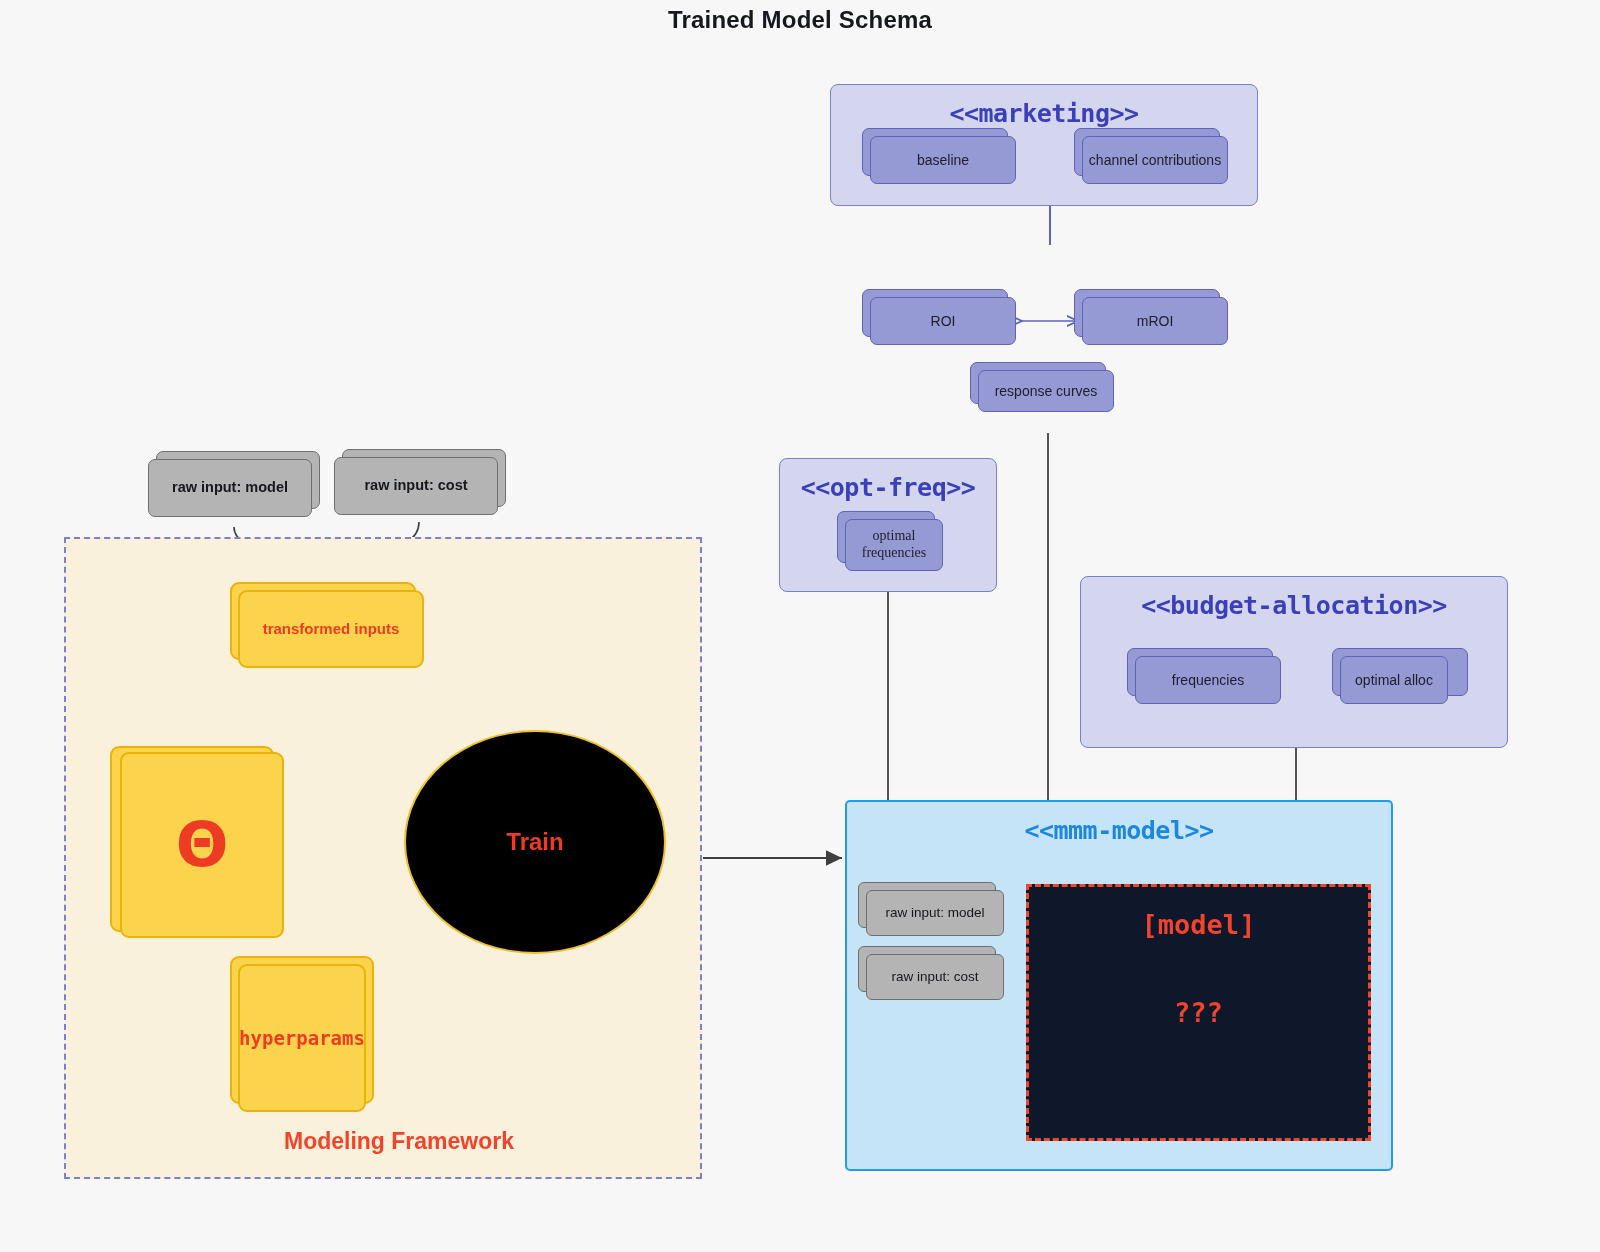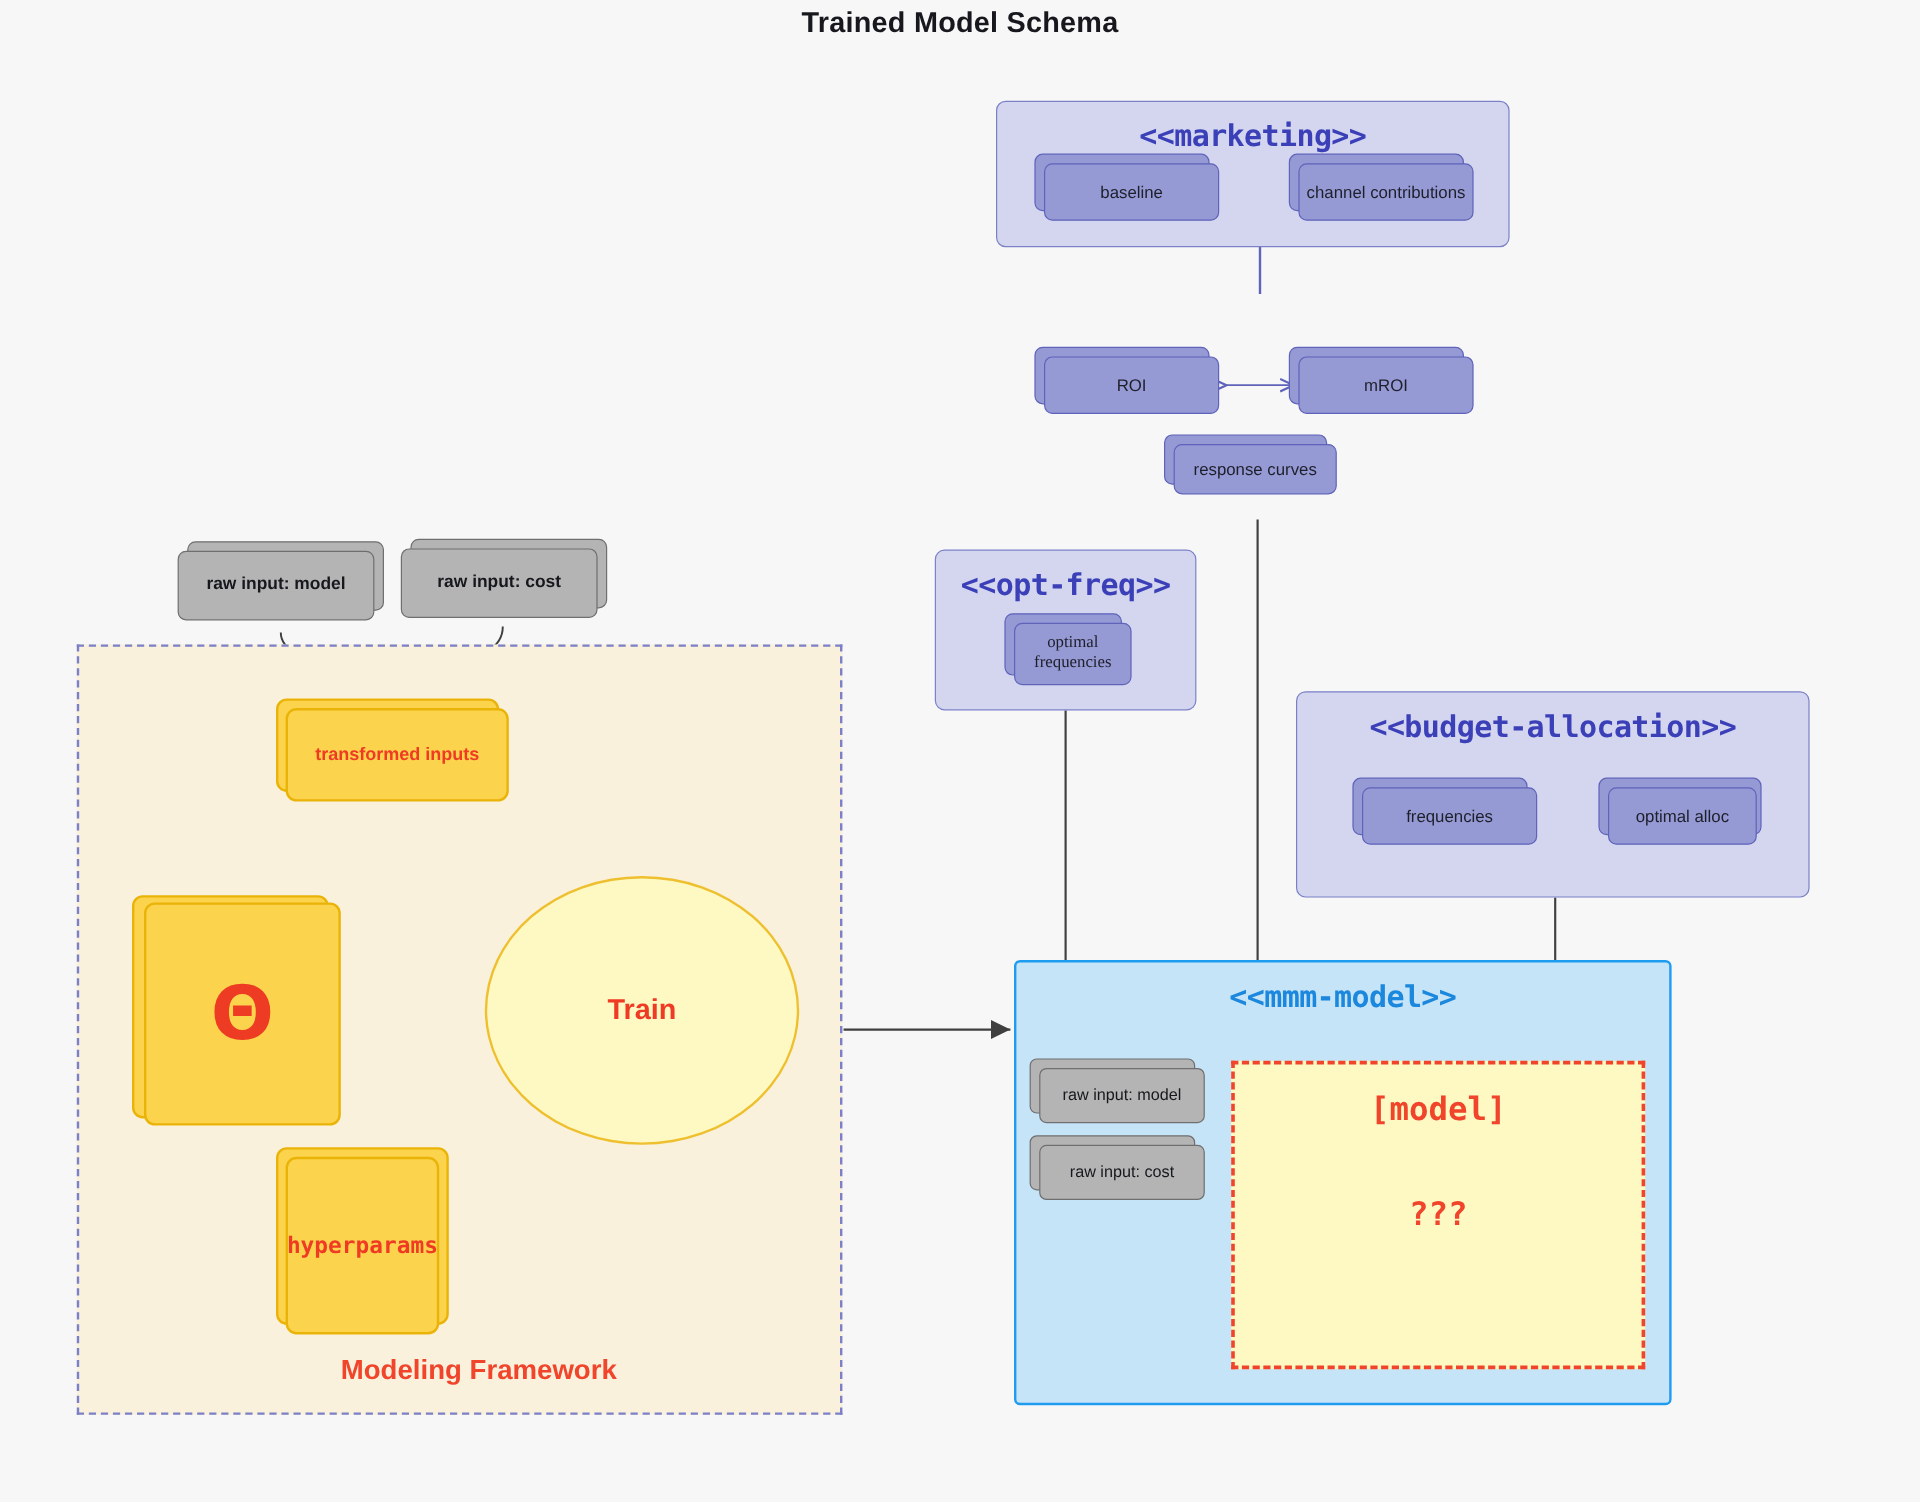--- a/index.html
+++ b/index.html
@@ -96,32 +96,32 @@
   
   .theta-glyph{
     font-size:62px;font-weight:bold;color:#ee3b23;
     font-family:"DejaVu Sans","Liberation Sans",sans-serif;
     line-height:1;
   }
 
   
   .ellipse{
     position:absolute;
-    background:#fef9c3;
+    background:#000000;
     border:2px solid #eec02f;
     border-radius:50%;
     display:flex;align-items:center;justify-content:center;
     color:#ef3b24;font-weight:bold;font-size:24px;
     box-sizing:border-box;
   }
 
   
   .model-box{
     position:absolute;
-    background:#fef9c3;
+    background:#0f172a;
     border:3px dashed #f0442b;
     box-sizing:border-box;
   }
   .model-box .ml1{
     position:absolute;left:0;right:0;top:22px;text-align:center;
     font-family:"DejaVu Sans Mono","Liberation Mono",monospace;
     font-size:27px;font-weight:bold;color:#f0442b;
   }
   .model-box .ml2{
     position:absolute;left:0;right:0;top:110px;text-align:center;
@@ -252,21 +252,21 @@
     </div>
   </div>
 
   <div class="pkg" style="left:1080px;top:576px;width:428px;height:172px;">
     <div class="pkg-title">&lt;&lt;budget-allocation&gt;&gt;</div>
   </div>
   <div class="node purple" style="left:1135px;top:656px;width:146px;height:48px;">
     <div class="shadow" style="left:-8px;top:-8px;width:146px;height:48px;"></div>
     <div class="face">frequencies</div>
   </div>
-  <div class="node purple" style="left:1340px;top:656px;width:124px;height:48px;">
+  <div class="node purple" style="left:1340px;top:656px;width:108px;height:48px;">
     <div class="shadow" style="left:-8px;top:-8px;width:136px;height:48px;"></div>
     <div class="face">optimal alloc</div>
   </div>
 
   <div class="pkg blue" style="left:845px;top:800px;width:548px;height:371px;">
     <div class="pkg-title">&lt;&lt;mmm-model&gt;&gt;</div>
   </div>
   <div class="node gray small" style="left:866px;top:890px;width:138px;height:46px;">
     <div class="shadow" style="left:-8px;top:-8px;width:138px;height:46px;"></div>
     <div class="face">raw input: model</div>

